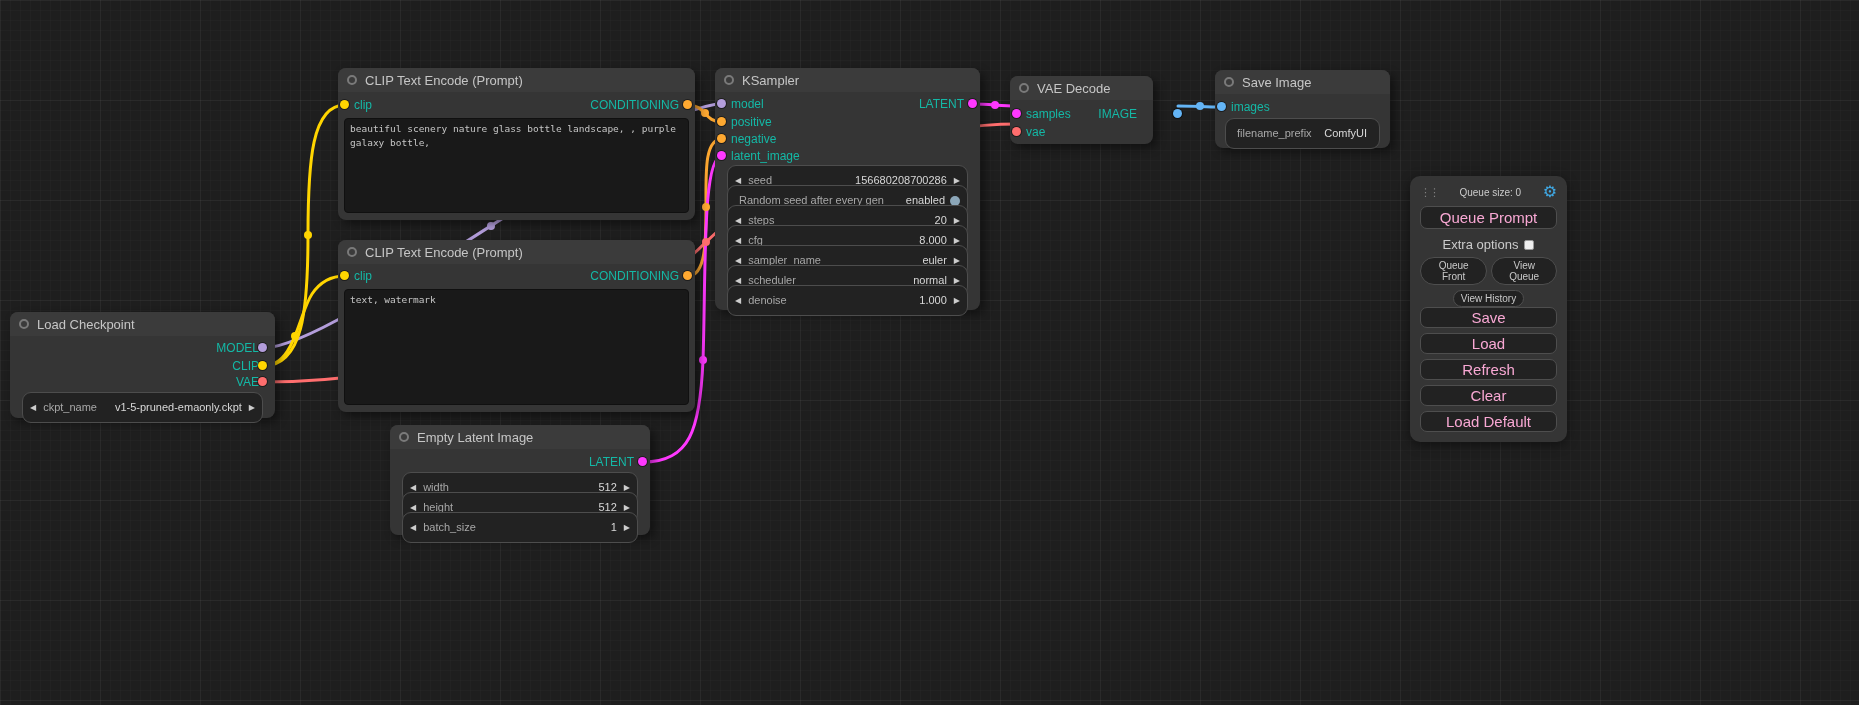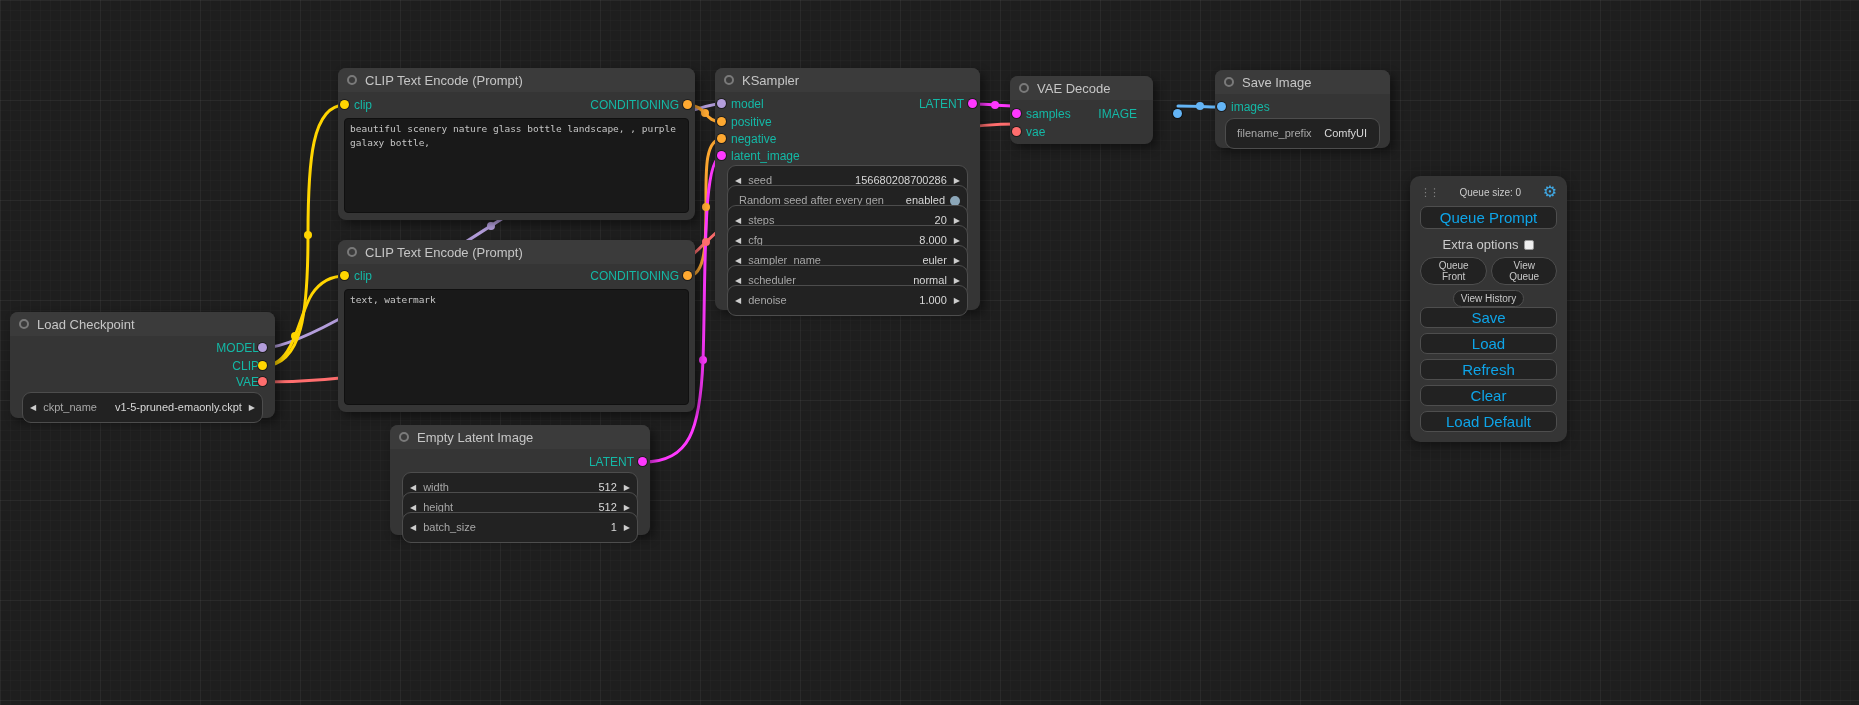--- a/index.html
+++ b/index.html
@@ -42,21 +42,21 @@
     font-family:"DejaVu Sans Mono", monospace; font-size:9.5px; line-height:1.5;
     padding:3px 5px; resize:none; outline:none; overflow:hidden; }
 
   .menu { position:absolute; left:1410px; top:176px; width:157px; z-index:3;
     background:#353535; border-radius:10px; padding:8px 10px 10px;
     box-shadow:0 3px 12px rgba(0,0,0,0.45); }
   .menu-header { display:flex; align-items:center; justify-content:space-between; height:16px; }
   .drag-handle { font-size:11px; color:#808080; letter-spacing:-2px; cursor:grab; }
   .queue-size { font-size:10px; color:#cbcbcb; }
   .gear { font-size:16px; color:#3fa9e5; line-height:1; cursor:pointer; }
-  .btn { display:block; background:#222222; border:1px solid #4e4e4e; color:#0ea5e9;
+  .btn { display:block; background:#222222; border:1px solid #4e4e4e; color:#f9a8d4;
     font-family:"Liberation Sans", sans-serif; cursor:pointer; }
   .btn.big { width:100%; height:21px; font-size:15px; border-radius:7px; }
   .btn.queue { height:23px; margin-top:6px; }
   .extra-row { display:flex; align-items:center; justify-content:center; gap:6px;
     margin-top:8px; font-size:13px; color:#cbcbcb; }
   .checkbox { width:10px; height:10px; background:#efefef; border:1px solid #9a9a9a;
     border-radius:2px; cursor:pointer; }
   .small-row { display:flex; justify-content:center; gap:4px; margin-top:5px; }
   .btn.small { font-size:10px; padding:2px 7px; border-radius:14px; color:#c9c9c9; }
   .big-stack { display:flex; flex-direction:column; gap:5px; }

